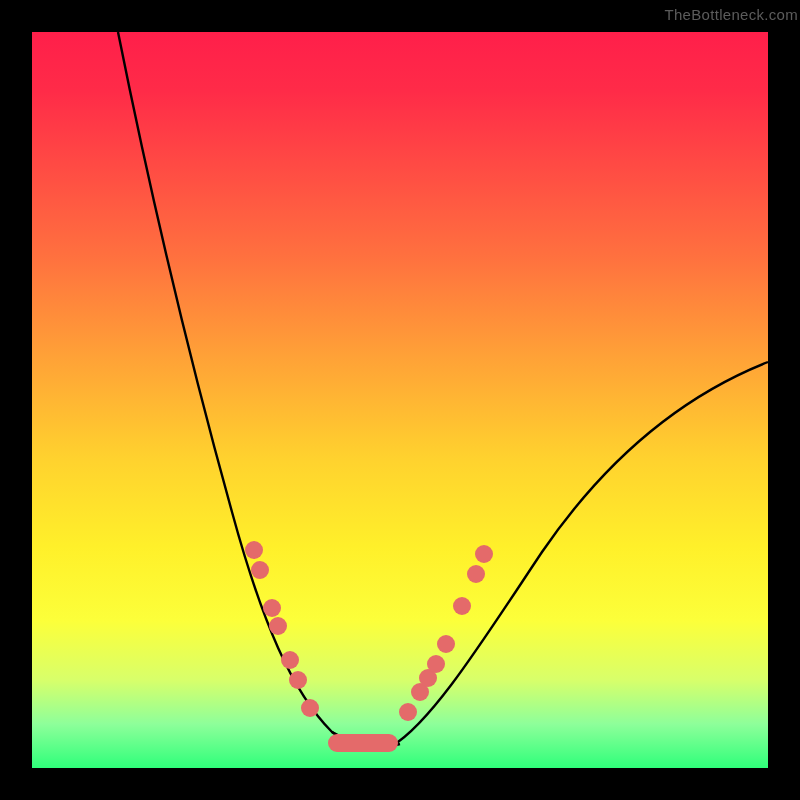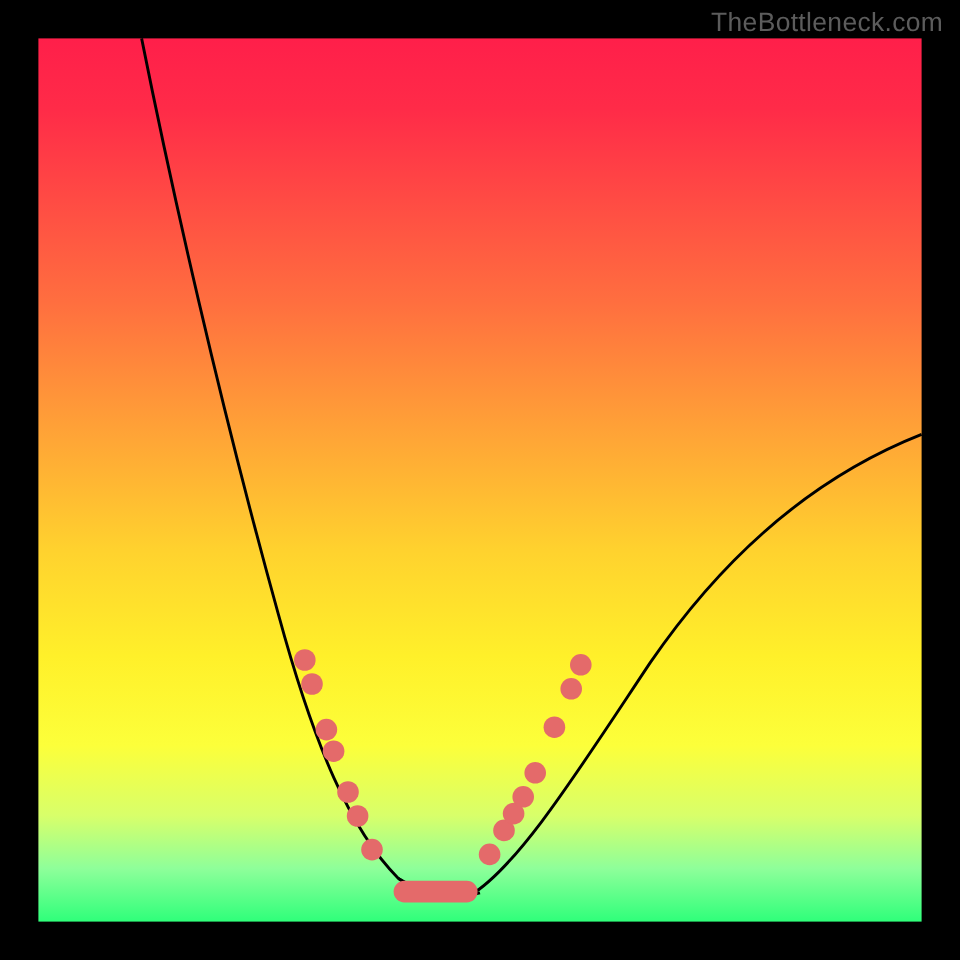--- a/index.html
+++ b/index.html
@@ -37,23 +37,23 @@
       #fff02a 70%,
       #fcff3a 80%,
       #d8ff6a 88%,
       #8eff9a 94%,
       #2fff7a 100%
     );
   }
   .watermark {
     position: absolute;
     top: 6px;
-    right: 14px;
+    right: 2px;
     color: #5c5c5c;
-    font-size: 22px;
+    font-size: 15px;
     font-weight: 500;
     letter-spacing: 0.3px;
     user-select: none;
   }
   svg.curves {
     position: absolute;
     top: 0;
     left: 0;
     width: 736px;
     height: 736px;

